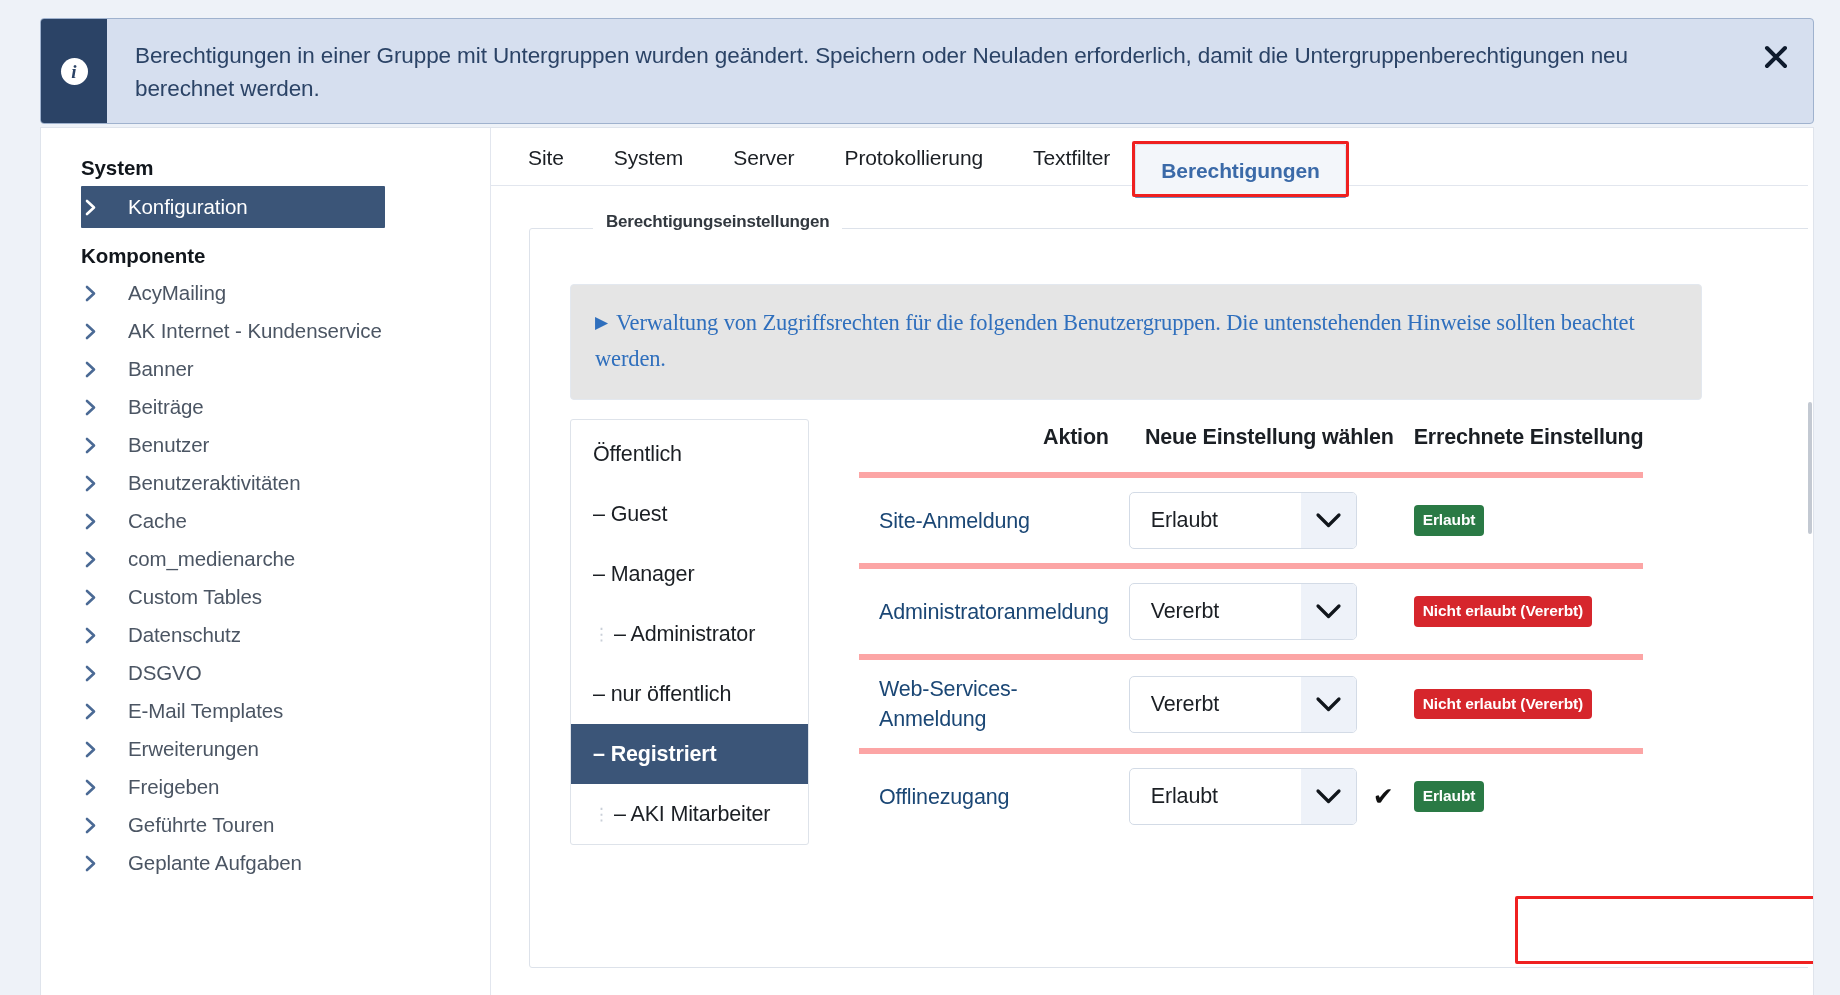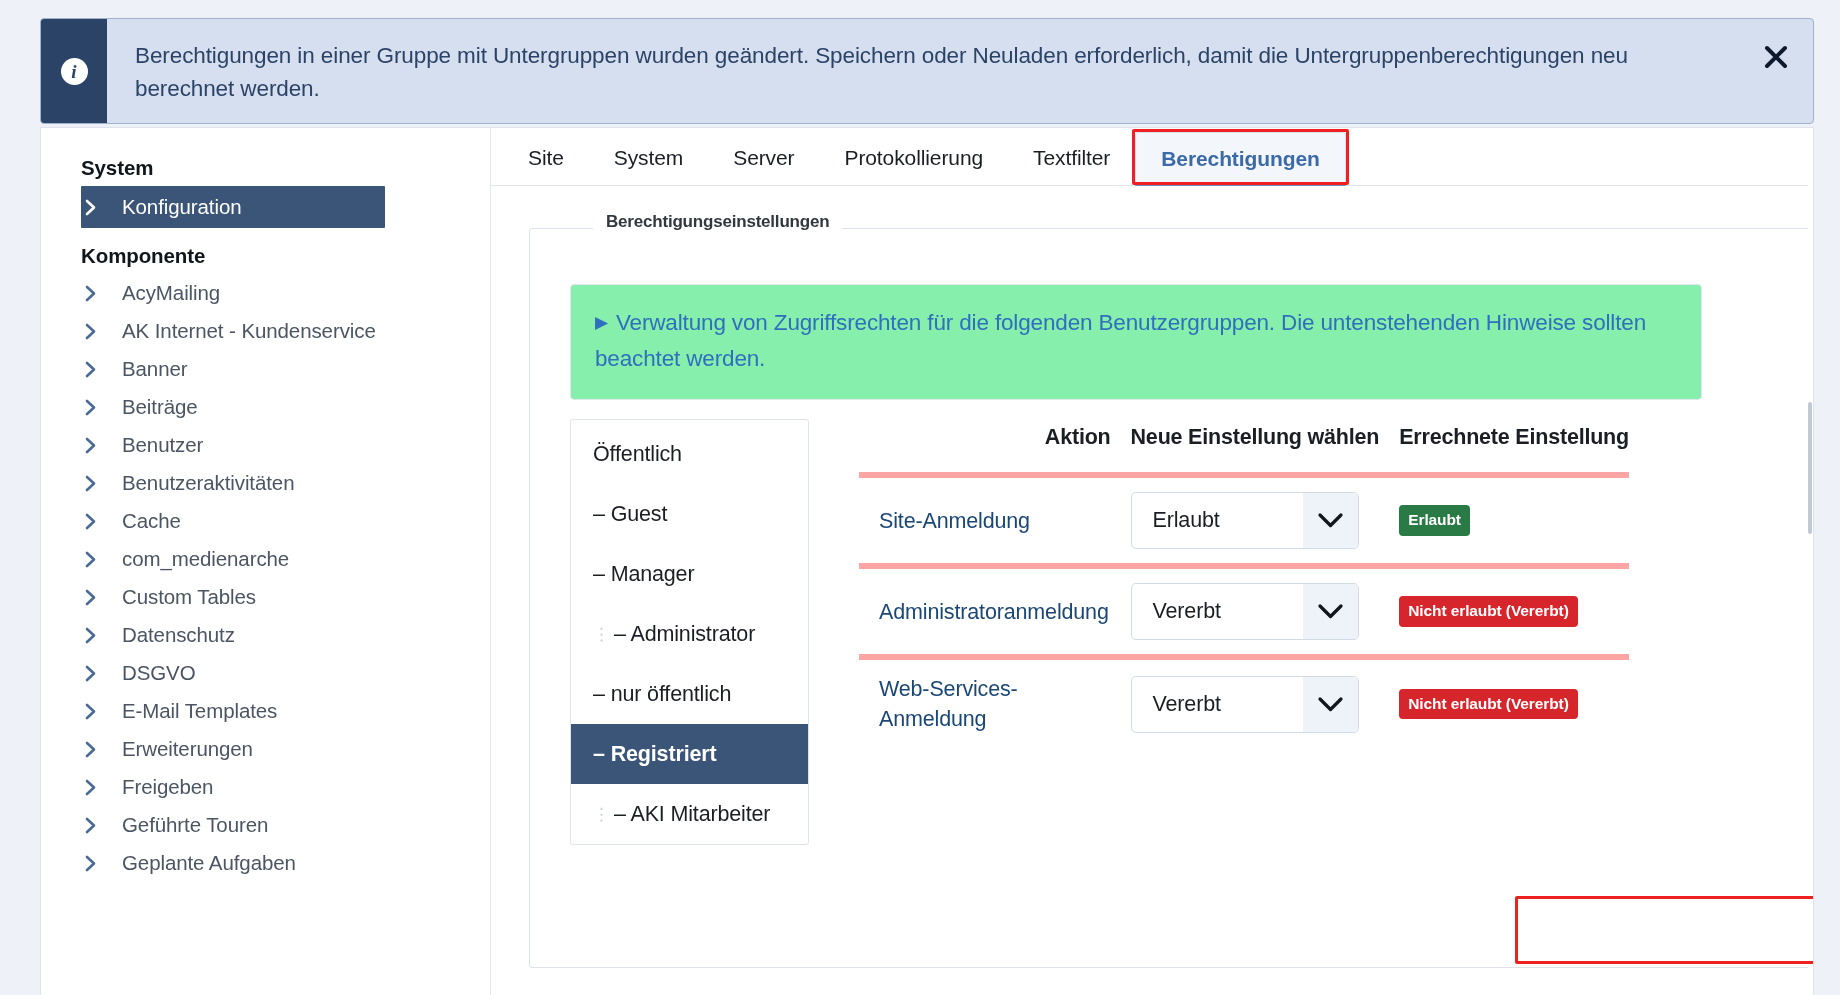--- a/index.html
+++ b/index.html
@@ -114,21 +114,21 @@
     font-size: 20.5px;
     font-weight: bold;
     color: #11161c;
     padding: 6px 0 6px 40px;
     letter-spacing: -0.1px;
   }
   .side-heading.second { padding-top: 16px; }
   .side-item {
     display: flex;
     align-items: center;
-    gap: 23px;
+    gap: 29px;
     height: 38px;
     padding-left: 44px;
     color: #4b5563;
     font-size: 20.5px;
     cursor: pointer;
     letter-spacing: -0.1px;
   }
   .side-item .chev {
     flex: 0 0 auto;
     width: 14px; height: 18px;
@@ -174,21 +174,21 @@
   }
   .tab.active {
     color: #3b6aa8;
     font-weight: bold;
     background: #f3f6fa;
     border: 1px solid #dbe1ea;
     border-bottom: 2px solid #6b8fc0;
     border-radius: 3px 3px 0 0;
     padding: 14px 25px 13px 25px;
     position: relative;
-    top: 1px;
+    top: 13px;
   }
   .tab.active .tab-outline {
     position: absolute;
     left: -4px; top: -4px;
     right: -4px; bottom: -1px;
     border: 3px solid #ef2020;
     border-radius: 2px;
     pointer-events: none;
   }
 
@@ -210,24 +210,25 @@
     font-weight: bold;
     color: #32383f;
     letter-spacing: -0.2px;
   }
 
   
   #info-panel {
     position: absolute;
     left: 40px; top: 55px;
     width: 1132px;
-    background: #86efac;
+    background: #e5e5e5;
     border: 1px solid #e3e8ef;
     border-radius: 4px;
     padding: 20px 24px 22px 24px;
+    font-family: Liberation Serif, serif;
   }
   #info-panel .info-text {
     color: #2f6fbd;
     font-size: 22.5px;
     line-height: 36px;
     letter-spacing: -0.15px;
   }
   #info-panel .tri {
     display: inline-block;
     margin-right: 8px;
@@ -661,20 +662,35 @@
                     <td><span class="hl-wrap"><span class="select-box">
                           <span class="sel-value">Vererbt</span>
                           <span class="sel-arrow">
                             <svg width="27" height="17" viewBox="0 0 27 17" aria-hidden="true">
                               <path d="M3 3 L13.5 13.5 L24 3" fill="none" stroke="#11161c" stroke-width="3.2" stroke-linecap="round" stroke-linejoin="round"></path>
                             </svg>
                           </span>
                         </span></span></td>
                     <td><span class="badge red">Nicht erlaubt (Vererbt)</span></td>
                   </tr>
+                  <tr class="row-highlight">
+                    <td class="cell-action">Offlinezugang</td>
+                    <td><span class="hl-wrap">
+                        <span class="select-box">
+                          <span class="sel-value">Erlaubt</span>
+                          <span class="sel-arrow">
+                            <svg width="27" height="17" viewBox="0 0 27 17" aria-hidden="true">
+                              <path d="M3 3 L13.5 13.5 L24 3" fill="none" stroke="#11161c" stroke-width="3.2" stroke-linecap="round" stroke-linejoin="round"></path>
+                            </svg>
+                          </span>
+                        </span>
+                        <span class="check-mark">✔</span>
+                      </span></td>
+                    <td><span class="badge green">Erlaubt</span></td>
+                  </tr>
                 </tbody>
             </table>
           </div>
 
         </div>
       </div>
 
       <div id="hl-box"></div>
 
     </section>

